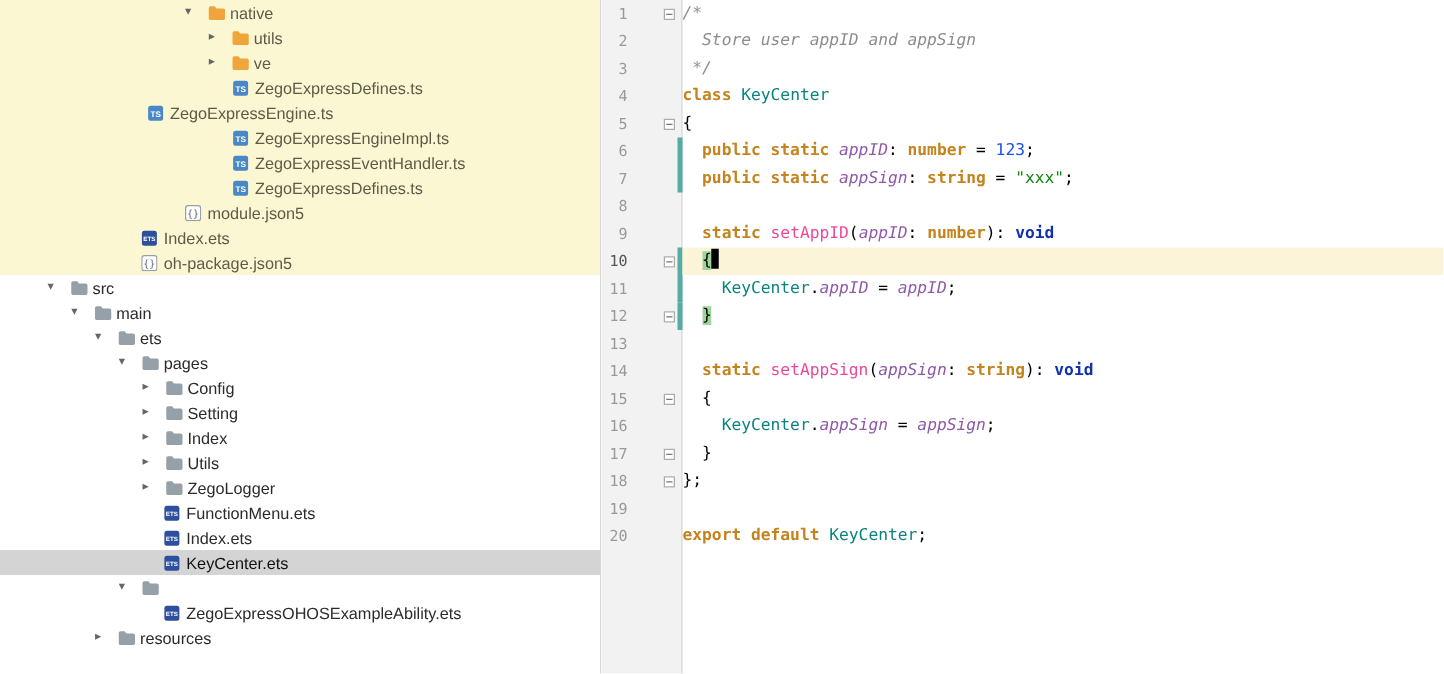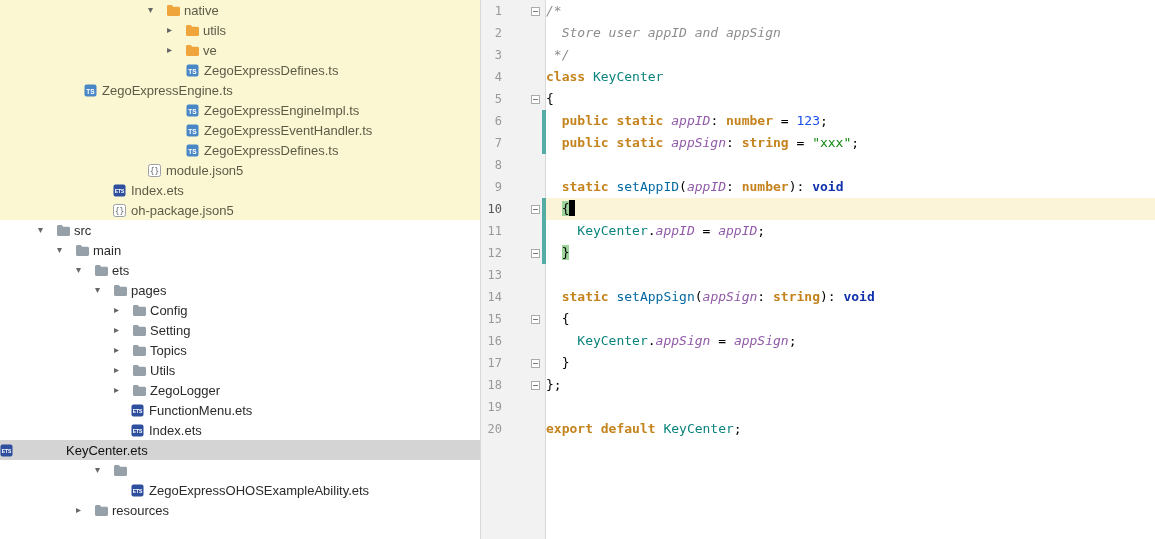--- a/index.html
+++ b/index.html
@@ -31,21 +31,21 @@
   .vcs{width:4px;height:22px;flex:none;}
   .vcs.on{background:#55ACA4;}
   .code{flex:1;white-space:pre;font-family:"DejaVu Sans Mono",monospace;font-size:13px;line-height:22px;color:#000;}
   .code.current{background:#FBF4D8;}
 
   
   .s-pln{color:#000000;}
   .s-kw{color:#C4831D;font-weight:bold;}
   .s-ty{color:#C4831D;font-weight:bold;}
   .s-kw2{color:#1232AC;font-weight:bold;margin-top:40px;}
-  .s-fn{color:#0369a1;}
+  .s-fn{color:#ec4899;}
   .s-fld{color:#9059A8;font-style:italic;}
   .s-cls{color:#0A847C;}
   .s-num{color:#1750EB;}
   .s-str{color:#128A12;}
   .s-cm{color:#8C8C8C;font-style:italic;}
   .s-brace{background:#9ED49B;color:#000;}
   .cursor{display:inline-block;width:6px;height:16px;background:#000;vertical-align:-3px;}
 </style>
 </head>
 <body>
@@ -82,21 +82,21 @@
         </div>
         <div class="tree-row hl" style="padding-left: 186px;">
           <span class="ticon">
             <svg width="13" height="13" viewBox="0 0 13 13">
               <rect x="0.5" y="0.5" width="12" height="12" rx="2" fill="#4A87C6"></rect>
               <text x="6.5" y="9.5" text-anchor="middle" font-size="6.5" font-weight="bold" fill="#ffffff" font-family="sans-serif">TS</text>
             </svg>
           </span>
           <span class="tlabel">ZegoExpressDefines.ts</span>
         </div>
-        <div class="tree-row hl" style="padding-left: 84px;">
+        <div class="tree-row hl" style="padding-left: 118px;">
           <span class="ticon">
             <svg width="13" height="13" viewBox="0 0 13 13">
               <rect x="0.5" y="0.5" width="12" height="12" rx="2" fill="#4A87C6"></rect>
               <text x="6.5" y="9.5" text-anchor="middle" font-size="6.5" font-weight="bold" fill="#ffffff" font-family="sans-serif">TS</text>
             </svg>
           </span>
           <span class="tlabel">ZegoExpressEngine.ts</span>
         </div>
         <div class="tree-row hl" style="padding-left: 186px;">
           <span class="ticon">
@@ -206,21 +206,21 @@
           </span>
           <span class="tlabel">Setting</span>
         </div>
         <div class="tree-row" style="padding-left: 114px;">
           <span class="chev">▸</span>
           <span class="ticon">
             <svg width="15" height="12" viewBox="0 0 15 12">
               <path d="M1 2.5 C1 1.7 1.7 1 2.5 1 h3.2 l1.5 1.7 h5.3 c0.8 0 1.5 0.7 1.5 1.5 v6.3 c0 0.8 -0.7 1.5 -1.5 1.5 h-10 C1.7 12 1 11.3 1 10.5 Z" fill="#95A0A8"></path>
             </svg>
           </span>
-          <span class="tlabel">Topics</span>
+          <span class="tlabel">Index</span>
         </div>
         <div class="tree-row" style="padding-left: 114px;">
           <span class="chev">▸</span>
           <span class="ticon">
             <svg width="15" height="12" viewBox="0 0 15 12">
               <path d="M1 2.5 C1 1.7 1.7 1 2.5 1 h3.2 l1.5 1.7 h5.3 c0.8 0 1.5 0.7 1.5 1.5 v6.3 c0 0.8 -0.7 1.5 -1.5 1.5 h-10 C1.7 12 1 11.3 1 10.5 Z" fill="#95A0A8"></path>
             </svg>
           </span>
           <span class="tlabel">Utils</span>
         </div>
@@ -244,21 +244,21 @@
         </div>
         <div class="tree-row" style="padding-left: 131px;">
           <span class="ticon">
             <svg width="13" height="13" viewBox="0 0 13 13">
               <rect x="0.5" y="0.5" width="12" height="12" rx="2" fill="#2D4F9E"></rect>
               <text x="6.5" y="9" text-anchor="middle" font-size="5" font-weight="bold" fill="#ffffff" font-family="sans-serif">ETS</text>
             </svg>
           </span>
           <span class="tlabel">Index.ets</span>
         </div>
-        <div class="tree-row sel" style=" gap: 48px;">
+        <div class="tree-row sel" style="padding-left: 131px;">
           <span class="ticon">
             <svg width="13" height="13" viewBox="0 0 13 13">
               <rect x="0.5" y="0.5" width="12" height="12" rx="2" fill="#2D4F9E"></rect>
               <text x="6.5" y="9" text-anchor="middle" font-size="5" font-weight="bold" fill="#ffffff" font-family="sans-serif">ETS</text>
             </svg>
           </span>
           <span class="tlabel">KeyCenter.ets</span>
         </div>
         <div class="tree-row" style="padding-left: 95px;">
           <span class="chev">▾</span>

